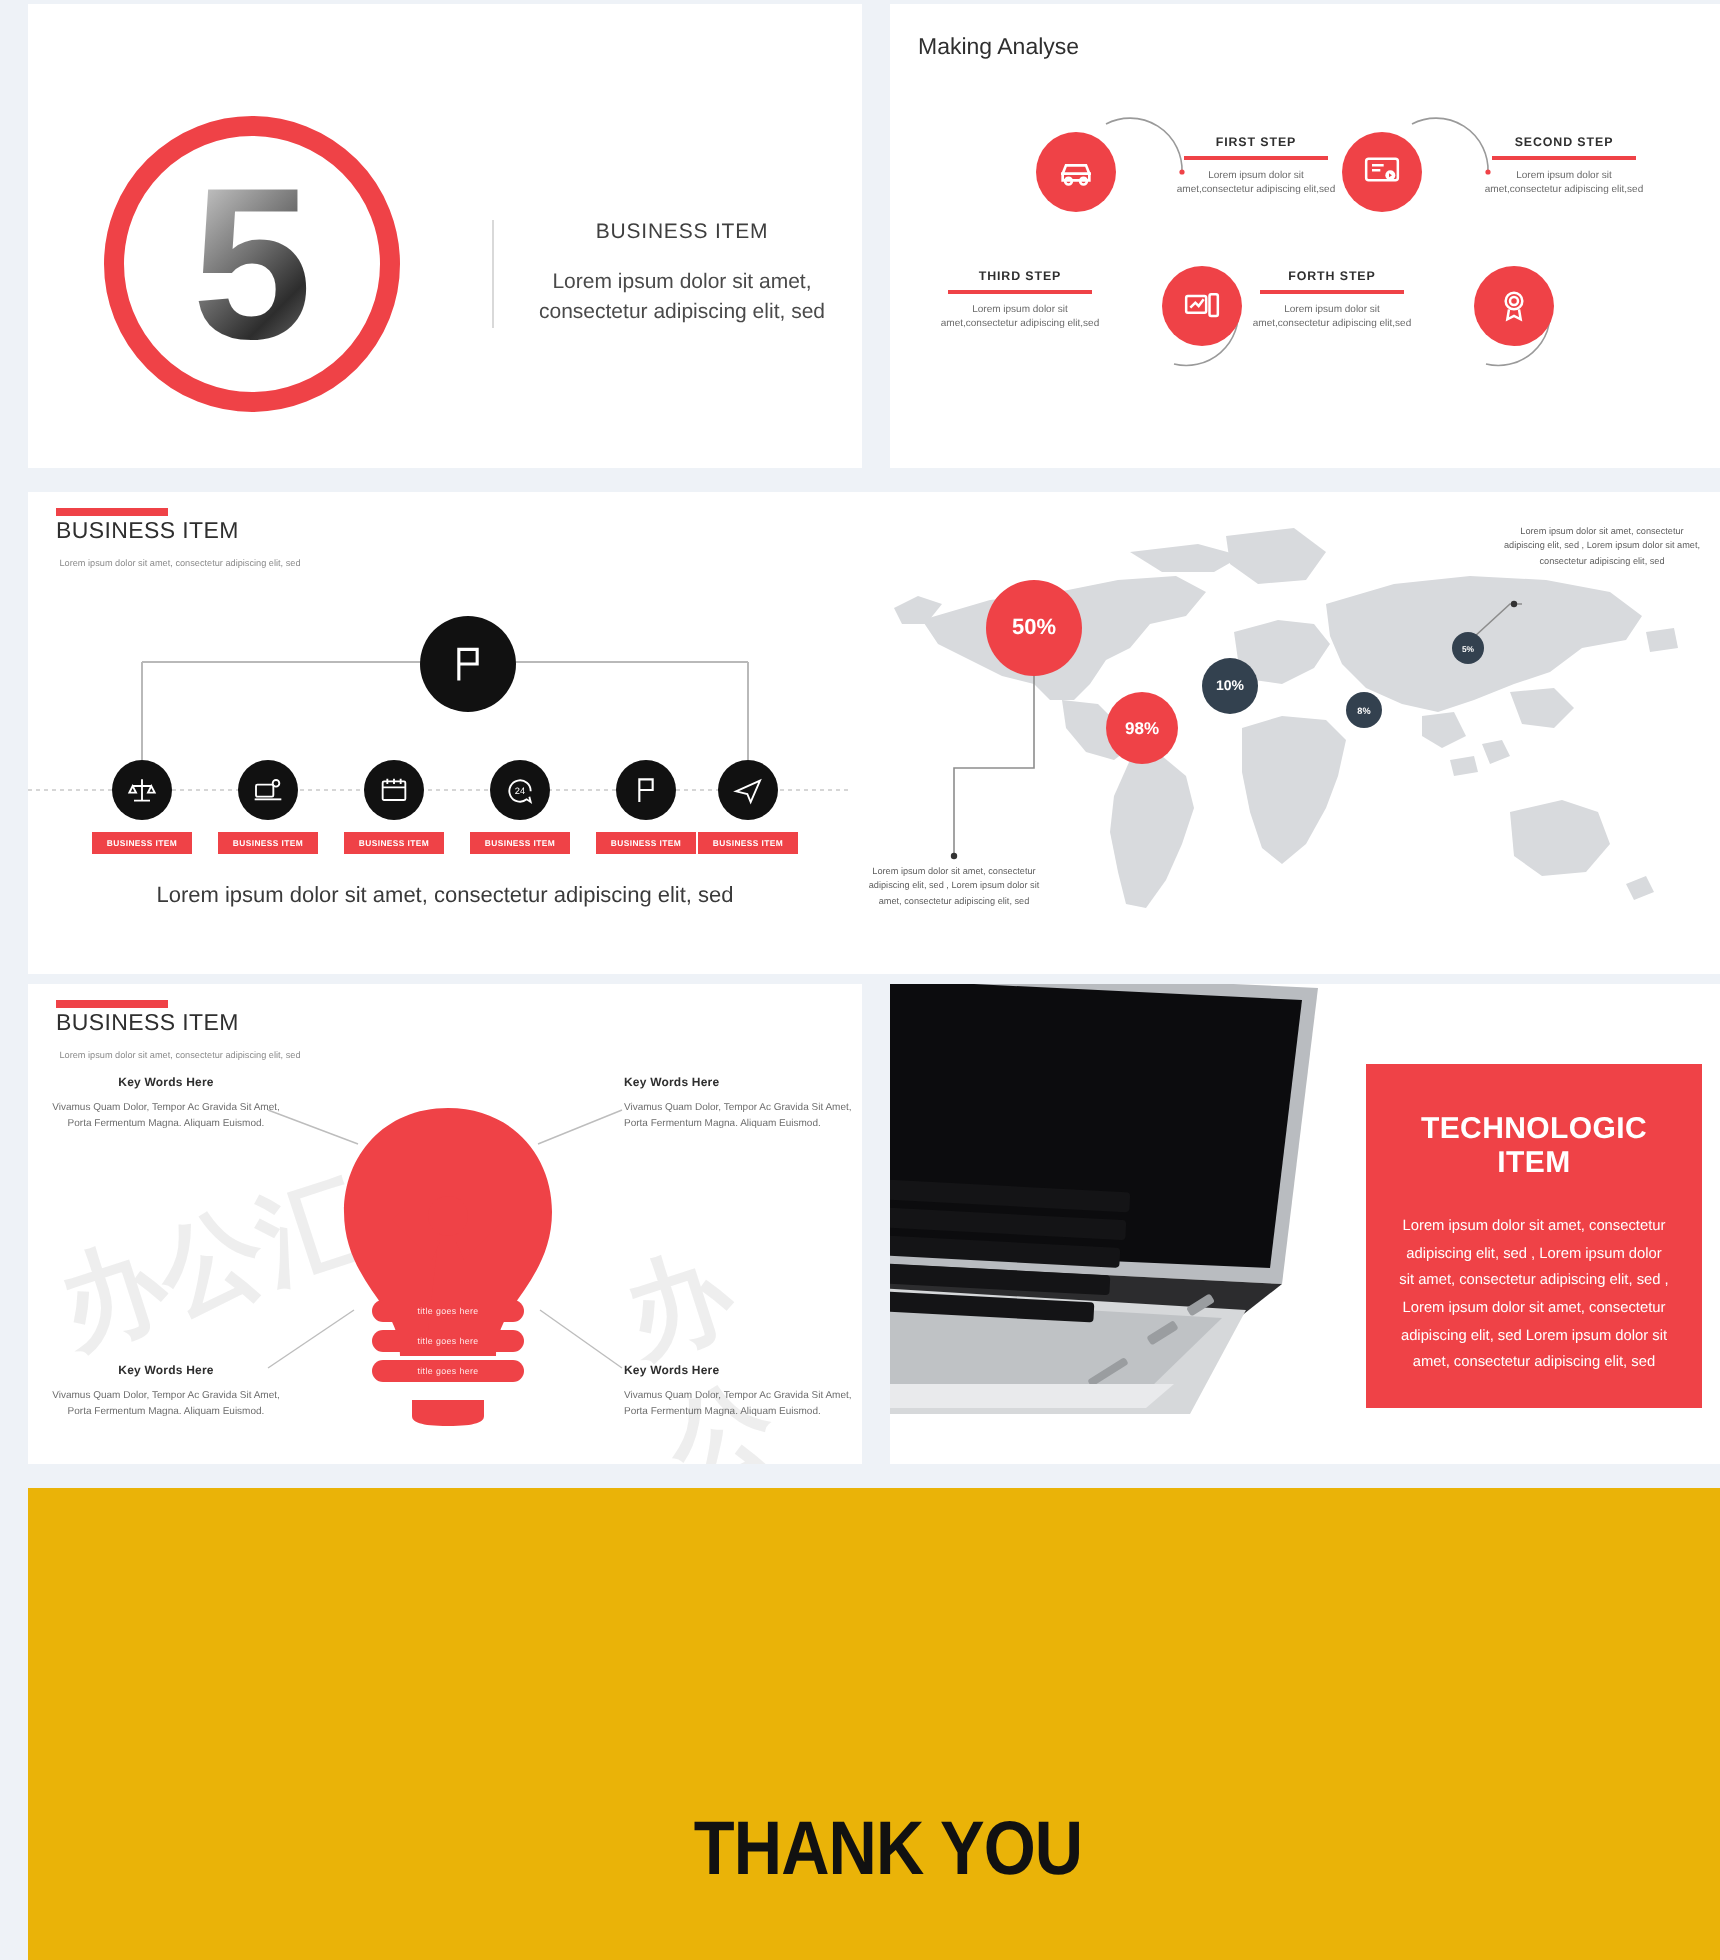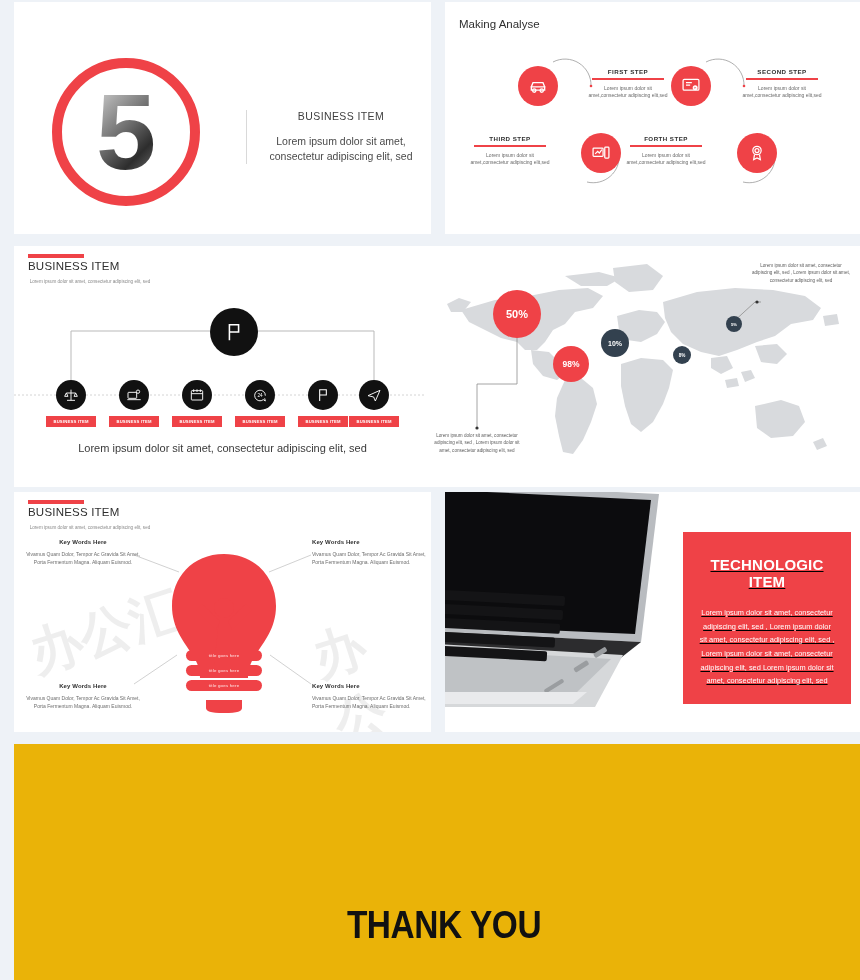--- a/index.html
+++ b/index.html
@@ -100,21 +100,21 @@
   }
   .watermark {
     position:absolute; color:rgba(120,120,120,.13); font-size:52px; font-weight:700;
     font-family:"Liberation Serif", serif; transform:rotate(-18deg); pointer-events:none; user-select:none;
   }
 
   
   .laptop-area { position:absolute; left:0; top:0; width:240px; height:240px; overflow:hidden; background:#fff; }
   .tech-card {
     position:absolute; left:238px; top:40px; width:168px; height:172px; background:#ef4247;
-    padding:24px 16px 0; text-align:center;text-decoration:underline;
+    padding:24px 16px 0; text-align:center;
   }
   .tech-title { font-size:15px; font-weight:700; color:#fff; letter-spacing:.2px; }
   .tech-body { margin-top:16px; font-size:7.4px; color:#fff; line-height:1.85; }
 
   
   .thanks { position:absolute; left:0; top:160px; width:860px; text-align:center;
             font-size:38px; font-weight:700; color:#111; letter-spacing:-0.5px;
             font-family:"Liberation Sans", sans-serif; transform:scaleX(.88); }
 </style>
 </head>

